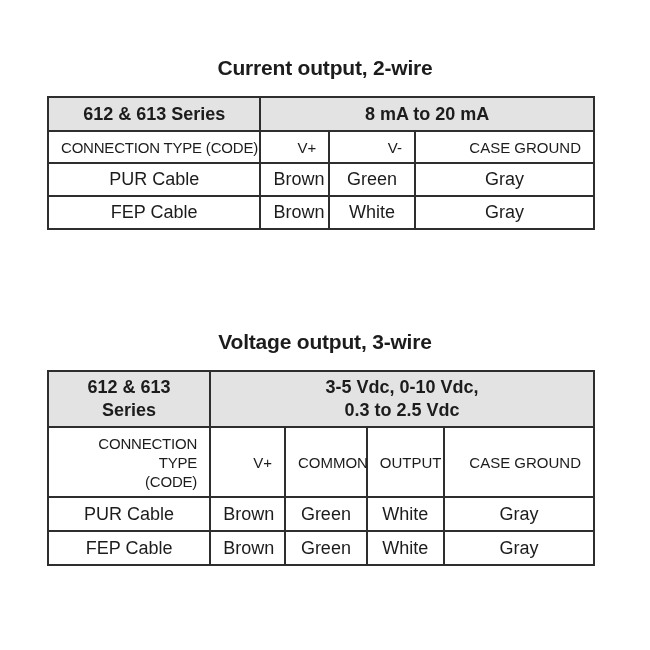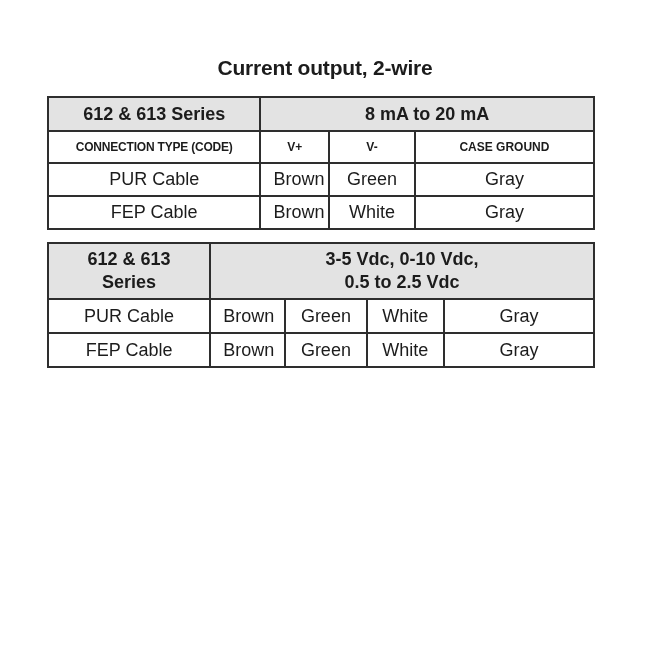--- a/index.html
+++ b/index.html
@@ -40,23 +40,24 @@
     vertical-align: middle;
     font-size: 18px;
     padding: 0 12px;
     line-height: 23px;
   }
   table.spec td.gray {
     background: #e3e3e3;
     font-weight: bold;
   }
   table.spec tr.r-colhead td {
-    font-weight: bold;
-    font-size: 12px;
+    font-weight: normal;
+    font-size: 15px;
     line-height: 19px;
+    text-align: right;
   }
   table.spec td.conn {
     font-size: 14px;
     letter-spacing: -0.2px;
     white-space: nowrap;
   }
   table.spec td.conn div { white-space: normal; }
 
   #table1 tr.r-series  { height: 34px; }
   #table1 tr.r-colhead { height: 32px; }
@@ -99,36 +100,47 @@
       </tr>
       <tr class="r-data">
         <td>FEP Cable</td>
         <td>Brown</td>
         <td>White</td>
         <td>Gray</td>
       </tr>
     </tbody>
   </table>
 
+  <h2 class="tbl-title" id="title2">Voltage output, 3-wire</h2>
 
   <table class="spec" id="table2">
     <colgroup>
       <col style="width:29.7%">
       <col style="width:13.7%">
       <col style="width:15.0%">
       <col style="width:14.1%">
       <col style="width:27.5%">
     </colgroup>
     <tbody>
       <tr class="r-series">
         <td class="gray">612 &amp; 613 Series</td>
         <td class="gray" colspan="4">
           <div>3-5 Vdc, 0-10 Vdc,</div>
-          <div>0.5 to 2.5 Vdc</div>
+          <div>0.3 to 2.5 Vdc</div>
         </td>
+      </tr>
+      <tr class="r-colhead">
+        <td class="conn">
+          <div>CONNECTION TYPE</div>
+          <div>(CODE)</div>
+        </td>
+        <td>V+</td>
+        <td>COMMON</td>
+        <td>OUTPUT</td>
+        <td>CASE GROUND</td>
       </tr>
       <tr class="r-data">
         <td>PUR Cable</td>
         <td>Brown</td>
         <td>Green</td>
         <td>White</td>
         <td>Gray</td>
       </tr>
       <tr class="r-data">
         <td>FEP Cable</td>

